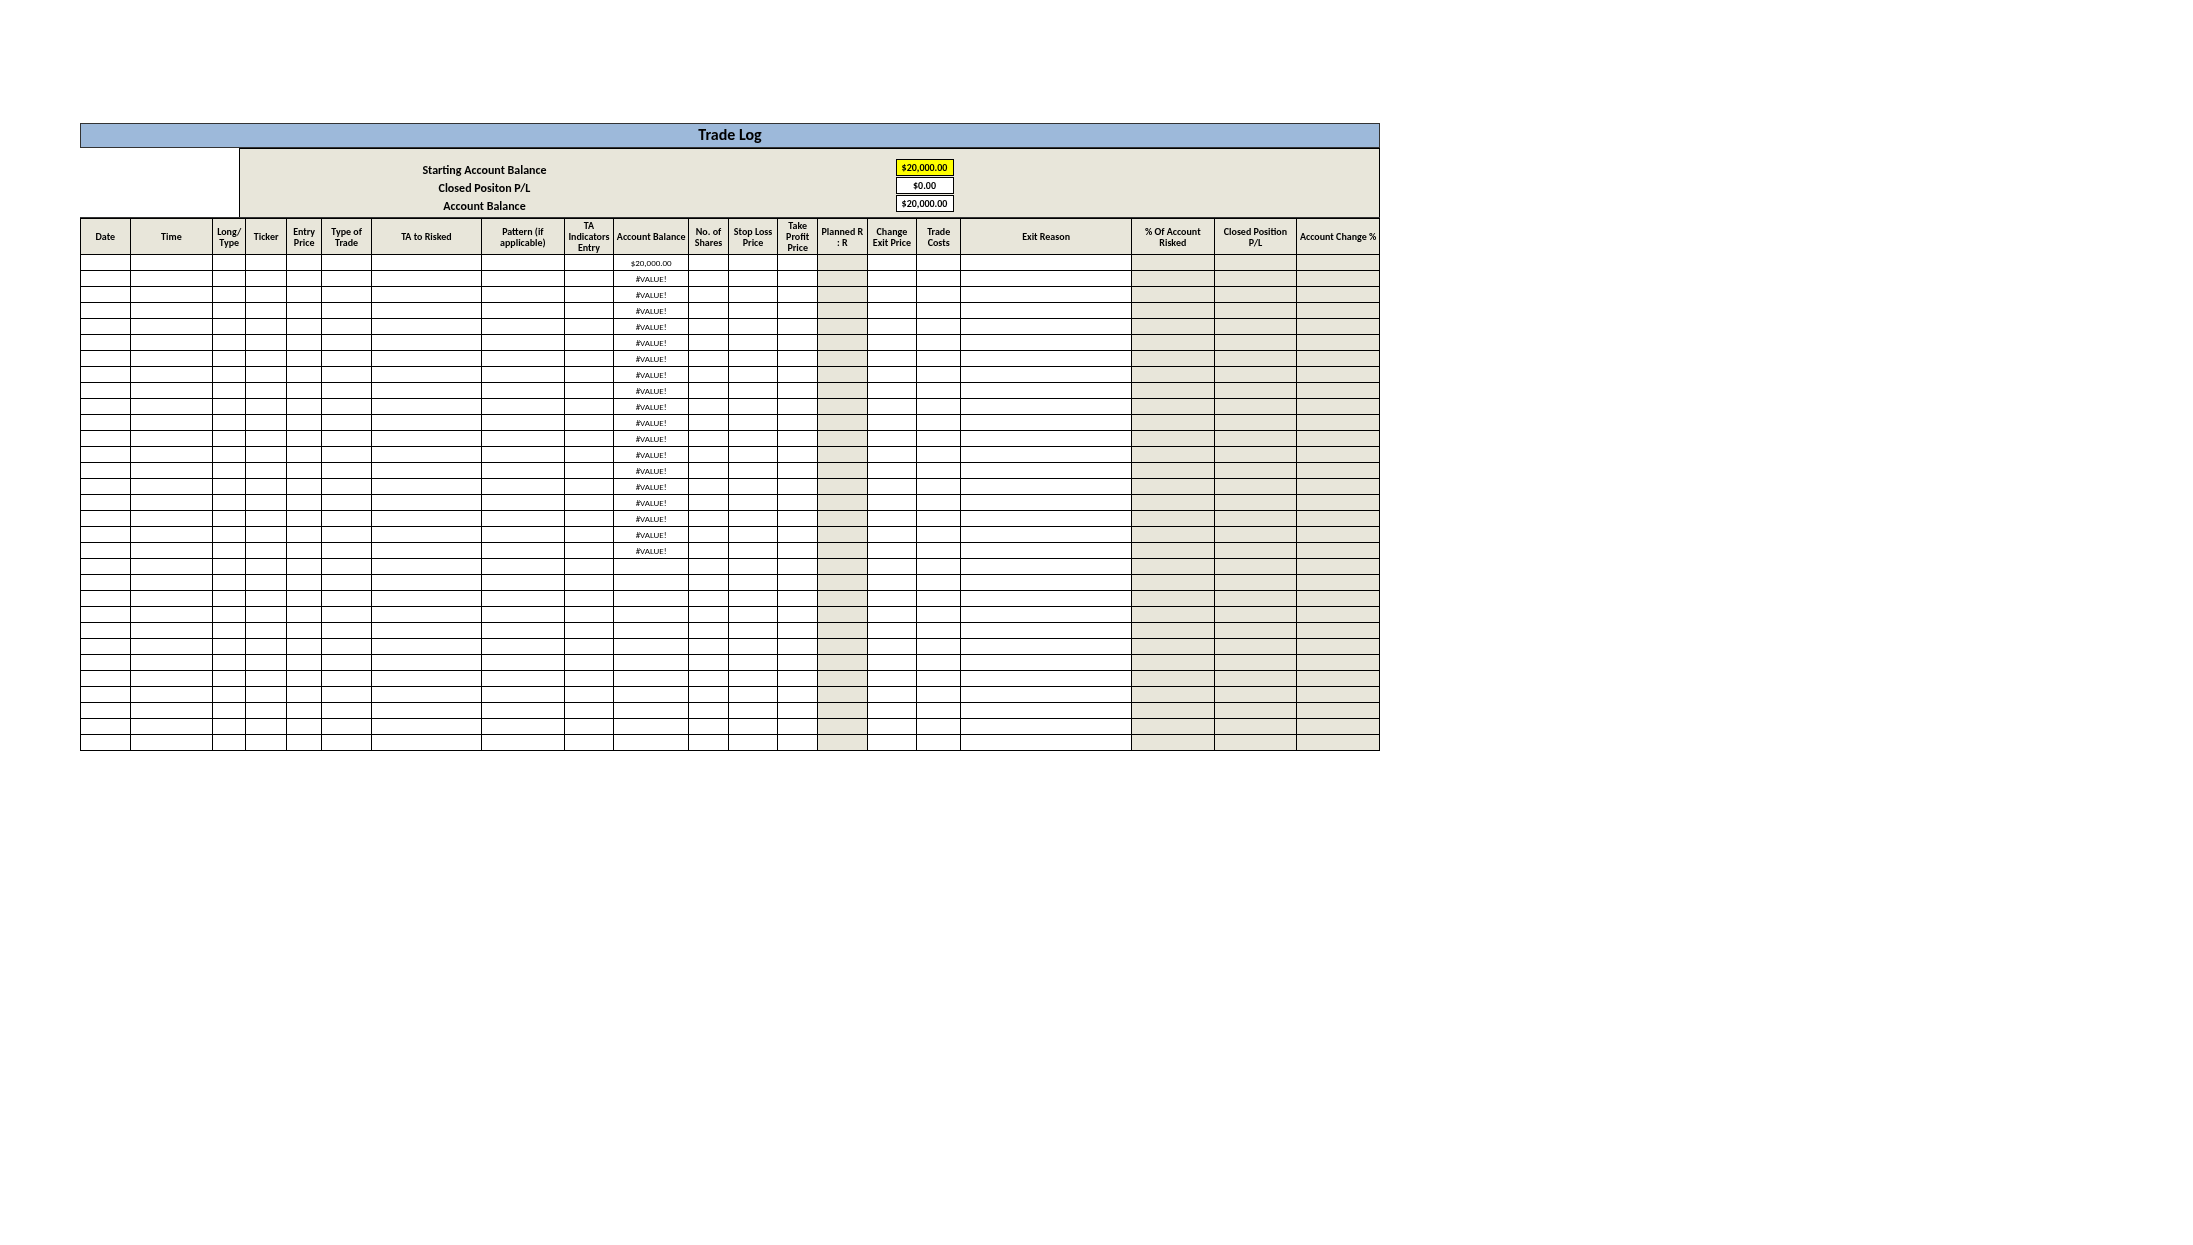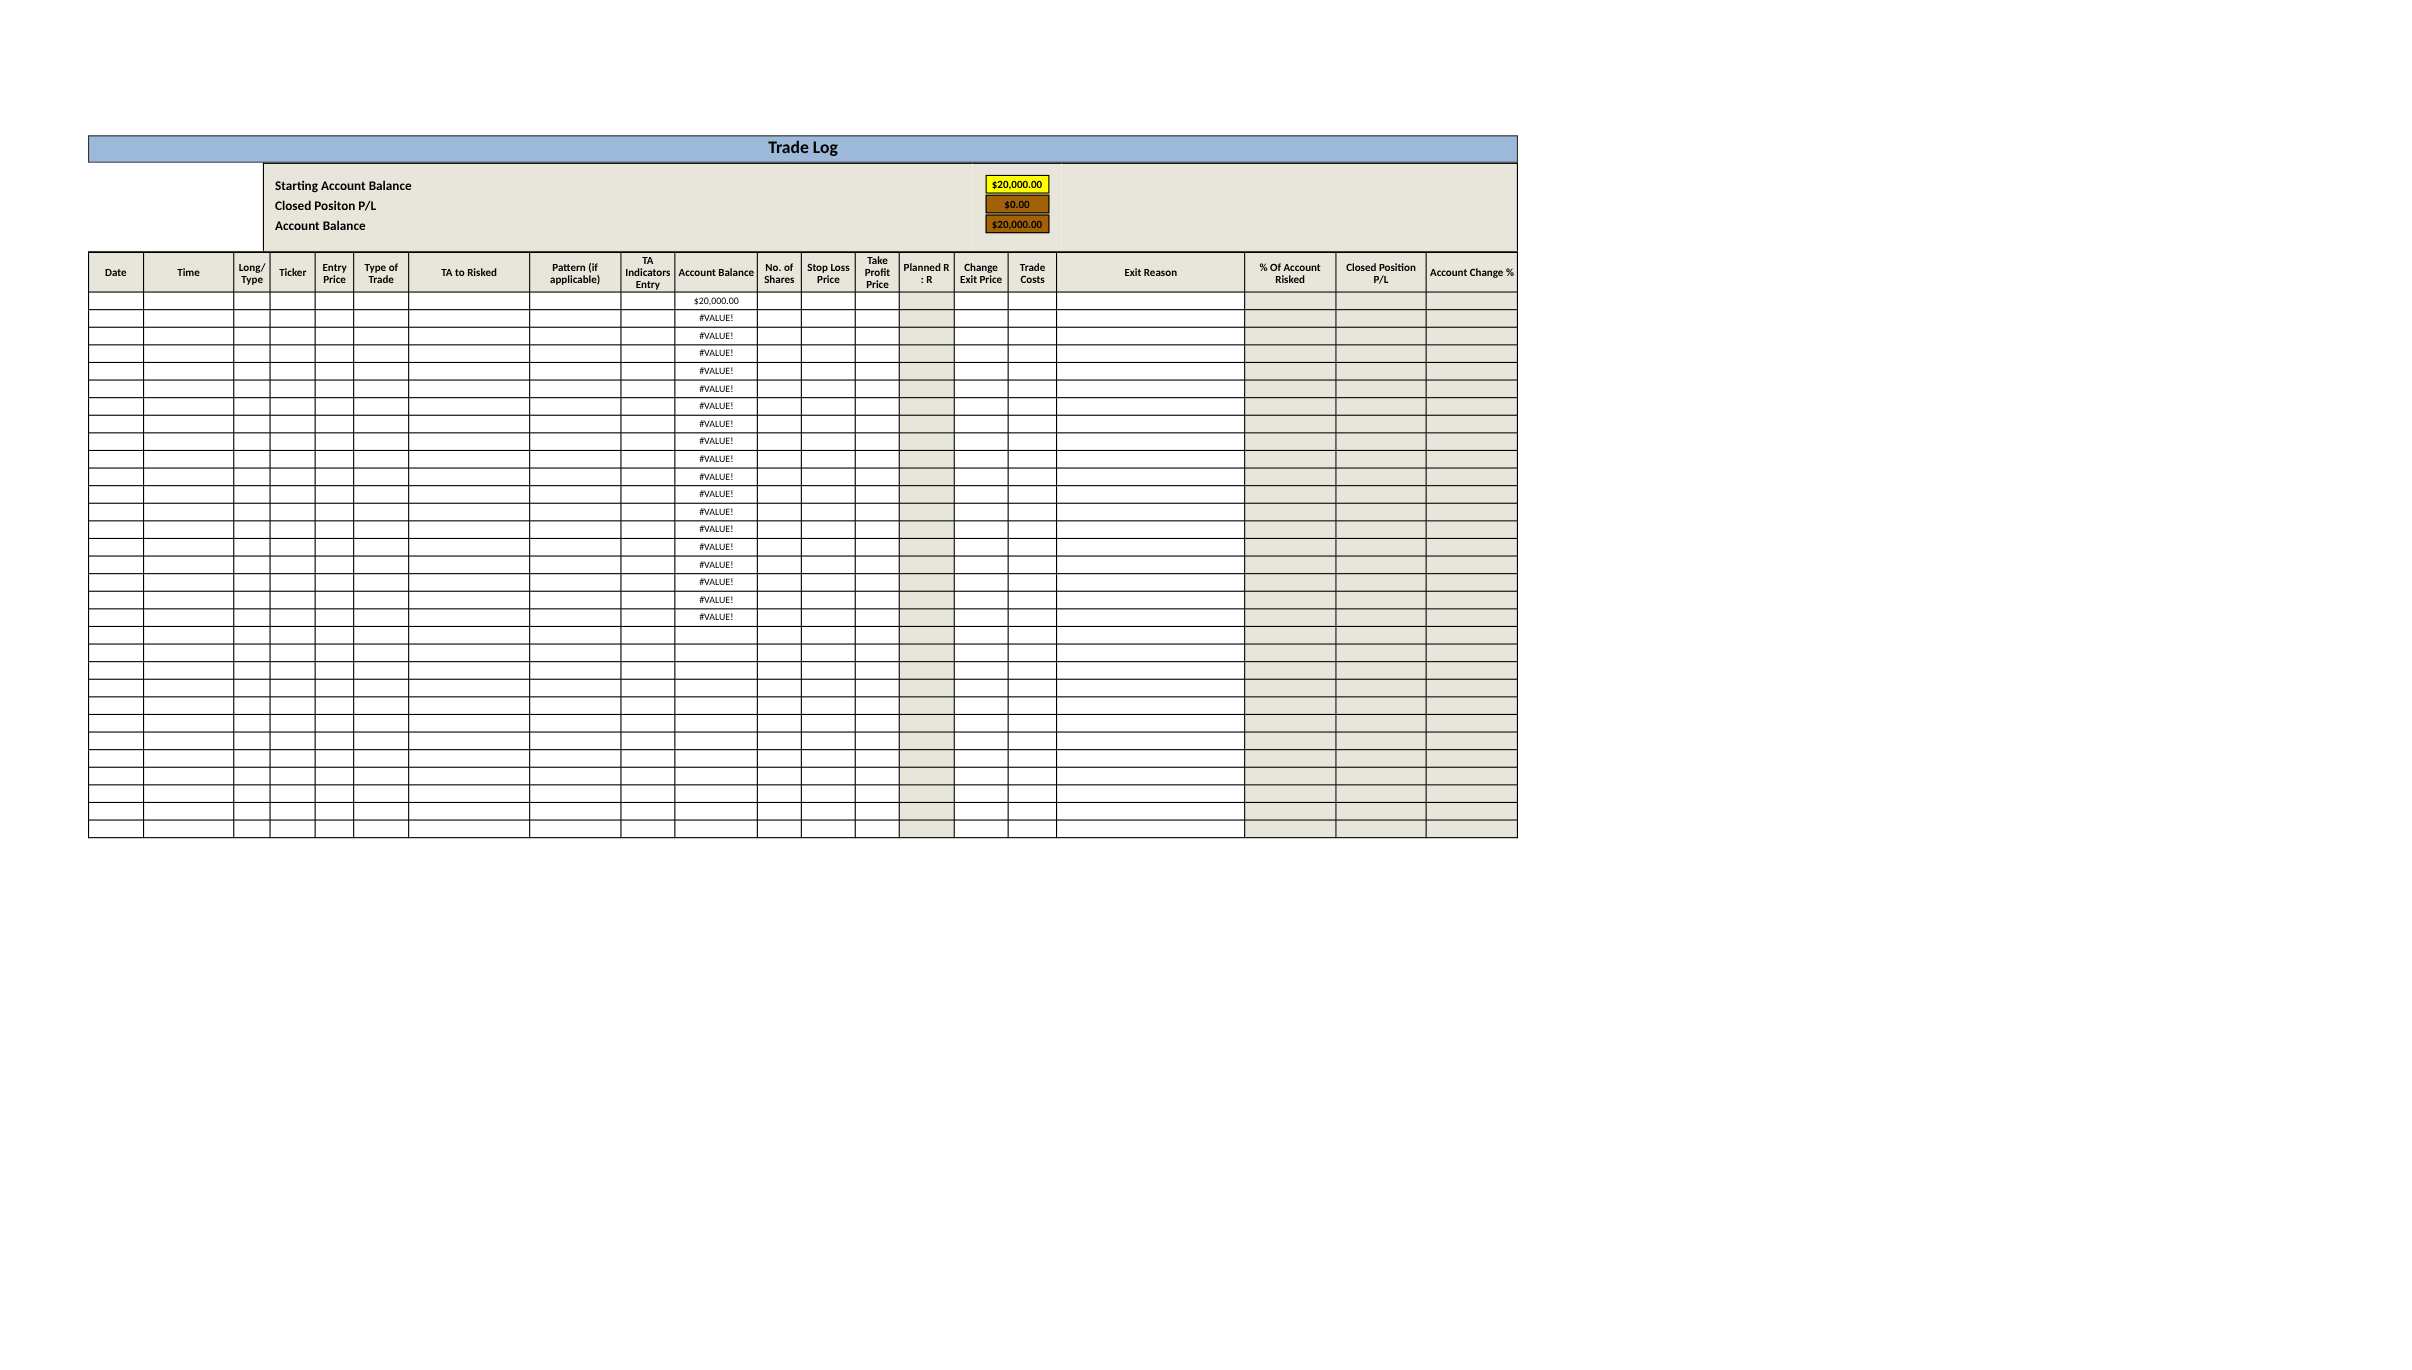--- a/index.html
+++ b/index.html
@@ -33,22 +33,23 @@
   }
   .summary-labels {
     flex: 0 0 480px;
     background: #e8e6da;
     border-left: 1px solid #000;
     border-top: 1px solid #000;
     padding: 12px 0 0 10px;
     font-weight: bold;
     font-size: 12px;
     line-height: 18px;
-    height: 80px;
+    height: 69px;
     position: relative;
+    text-align: center;
   }
   .summary-mid {
     flex: 0 0 165px;
     background: #e8e6da;
     border-top: 1px solid #000;
   }
   .summary-values {
     flex: 0 0 81px;
     background: #e8e6da;
     border-top: 1px solid #000;
@@ -63,21 +64,21 @@
     font-size: 10px;
     font-weight: bold;
     height: 17px;
     line-height: 15px;
     margin-bottom: 1px;
     width: 58px;
     margin-left: auto;
     margin-right: auto;
   }
   .valbox.yellow { background: #ffff00; }
-  .valbox.white { background: #a16207; }
+  .valbox.white { background: #ffffff; }
   .summary-right {
     flex: 1;
     background: #e8e6da;
     border-top: 1px solid #000;
     border-right: 1px solid #000;
   }
   table {
     border-collapse: collapse;
     width: 100%;
     table-layout: fixed;

